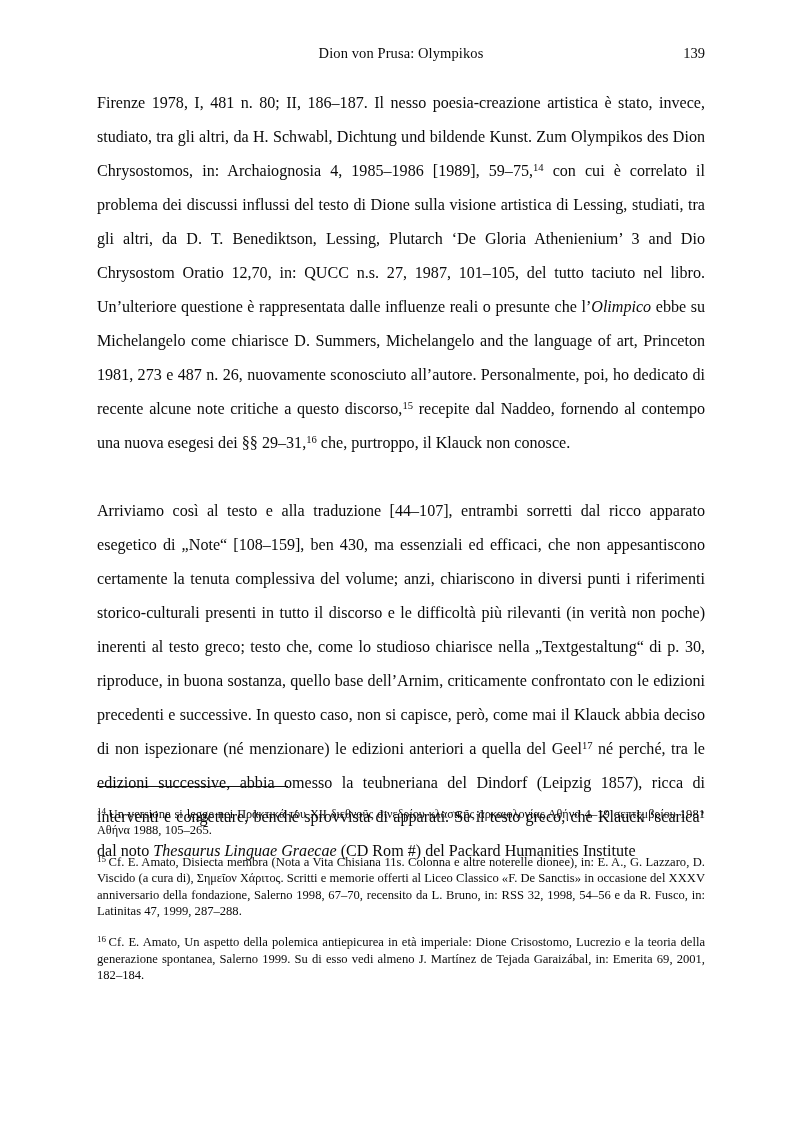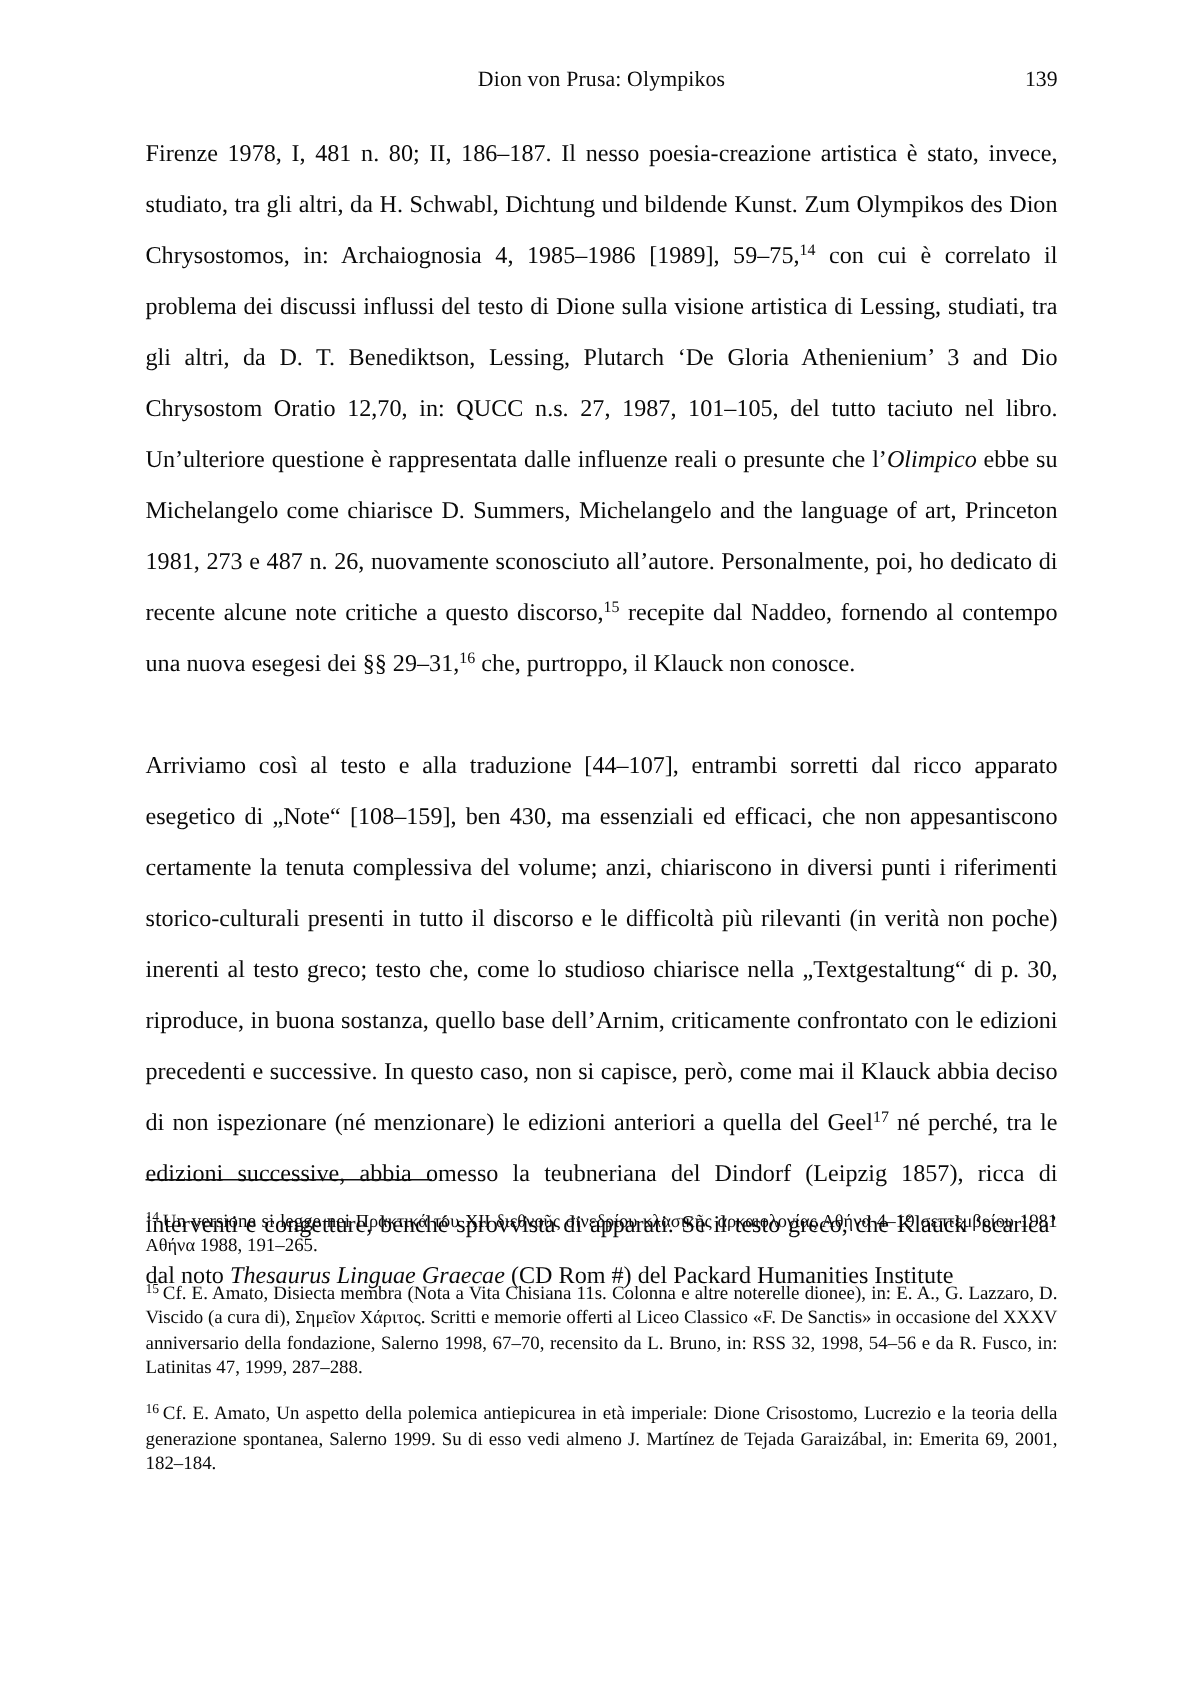--- a/index.html
+++ b/index.html
@@ -127,21 +127,21 @@
     <p class="para"><span>Firenze 1978, I, 481 n. 80; II, 186–187. Il nesso poesia-creazione artistica è stato, invece, studiato, tra gli altri, da H. Schwabl, Dichtung und bildende Kunst. Zum Olympikos des Dion Chrysostomos, in: Archaiognosia 4, 1985–1986 [1989], 59–75,</span><sup class="fn">14</sup><span> con cui è correlato il problema dei discussi influssi del testo di Dione sulla visione artistica di Lessing, studiati, tra gli altri, da D. T. Benediktson, Lessing, Plutarch ‘De Gloria Athenienium’ 3 and Dio Chrysostom Oratio 12,70, in: QUCC n.s. 27, 1987, 101–105, del tutto taciuto nel libro. Un’ulteriore questione è rappresentata dalle influenze reali o presunte che l’</span><i>Olimpico</i><span> ebbe su Michelangelo come chiarisce D. Summers, Michelangelo and the language of art, Princeton 1981, 273 e 487 n. 26, nuovamente sconosciuto all’autore. Personalmente, poi, ho dedicato di recente alcune note critiche a questo discorso,</span><sup class="fn">15</sup><span> recepite dal Naddeo, fornendo al contempo una nuova esegesi dei §§ 29–31,</span><sup class="fn">16</sup><span> che, purtroppo, il Klauck non conosce.</span></p>
 
     <p class="para"><span>Arriviamo così al testo e alla traduzione [44–107], entrambi sorretti dal ricco apparato esegetico di „Note“ [108–159], ben 430, ma essenziali ed efficaci, che  non appesantiscono certamente la tenuta complessiva del volume; anzi, chiariscono in diversi punti i riferimenti storico-culturali presenti in tutto il discorso e le difficoltà più rilevanti (in verità non poche) inerenti al testo greco; testo che, come lo studioso chiarisce nella „Textgestaltung“ di p. 30, riproduce, in buona sostanza, quello base dell’Arnim, criticamente confrontato con le edizioni precedenti e successive. In questo caso, non si capisce, però, come mai il Klauck abbia deciso di non ispezionare (né menzionare) le edizioni anteriori a quella del Geel</span><sup class="fn">17</sup><span> né perché, tra le edizioni successive, abbia omesso la teubneriana del Dindorf (Leipzig 1857), ricca di interventi e congetture, benché sprovvista di apparati. Se il testo greco, che Klauck ‘scarica’ dal noto </span><i>Thesaurus Linguae Graecae</i><span> (CD Rom #) del Packard Humanities Institute</span></p>
 
   </div>
 
   <div class="fn-rule"></div>
 
   <div class="footnotes">
 
-    <p class="footnote"><sup class="fnnum">14</sup><span>Un versione si legge nei </span><span class="grk">Πρακτικά του XII διεθνοῦς σινεδρίου κλασικῆς αρκαιολογίας Αθήνα</span><span> 4–19 </span><span class="grk">σεπτεμβρίου</span><span> 1981 </span><span class="grk">Αθήνα</span><span> 1988, 191–265.</span></p>
+    <p class="footnote"><sup class="fnnum">14</sup><span>Un versione si legge nei </span><span class="grk">Πρακτικά του XII διεθνοῦς σινεδρίου κλασικῆς αρκαιολογίας Αθήνα</span><span> 4–19 </span><span class="grk">σεπτεμβρίου</span><span> 1981 </span><span class="grk">Αθήνα</span><span> 1988, 105–265.</span></p>
 
     <p class="footnote"><sup class="fnnum">15</sup><span>Cf. E. Amato, Disiecta membra (Nota a Vita Chisiana 11s. Colonna e altre noterelle dionee), in: E. A., G. Lazzaro, D. Viscido (a cura di), </span><span class="grk">Σημεῖον Χάριτος</span><span>. Scritti e memorie offerti al Liceo Classico «F. De Sanctis» in occasione del XXXV anniversario della fondazione, Salerno 1998, 67–70, recensito da L. Bruno, in: RSS 32, 1998, 54–56 e da R. Fusco, in: Latinitas 47, 1999, 287–288.</span></p>
 
     <p class="footnote"><sup class="fnnum">16</sup><span>Cf. E. Amato, Un aspetto della polemica antiepicurea in età imperiale: Dione Crisostomo, Lucrezio e la teoria della generazione spontanea, Salerno 1999. Su di esso vedi almeno J. Martínez de Tejada Garaizábal, in: Emerita 69, 2001, 182–184.</span></p>
 
 
   </div>
 
 </div>
 

